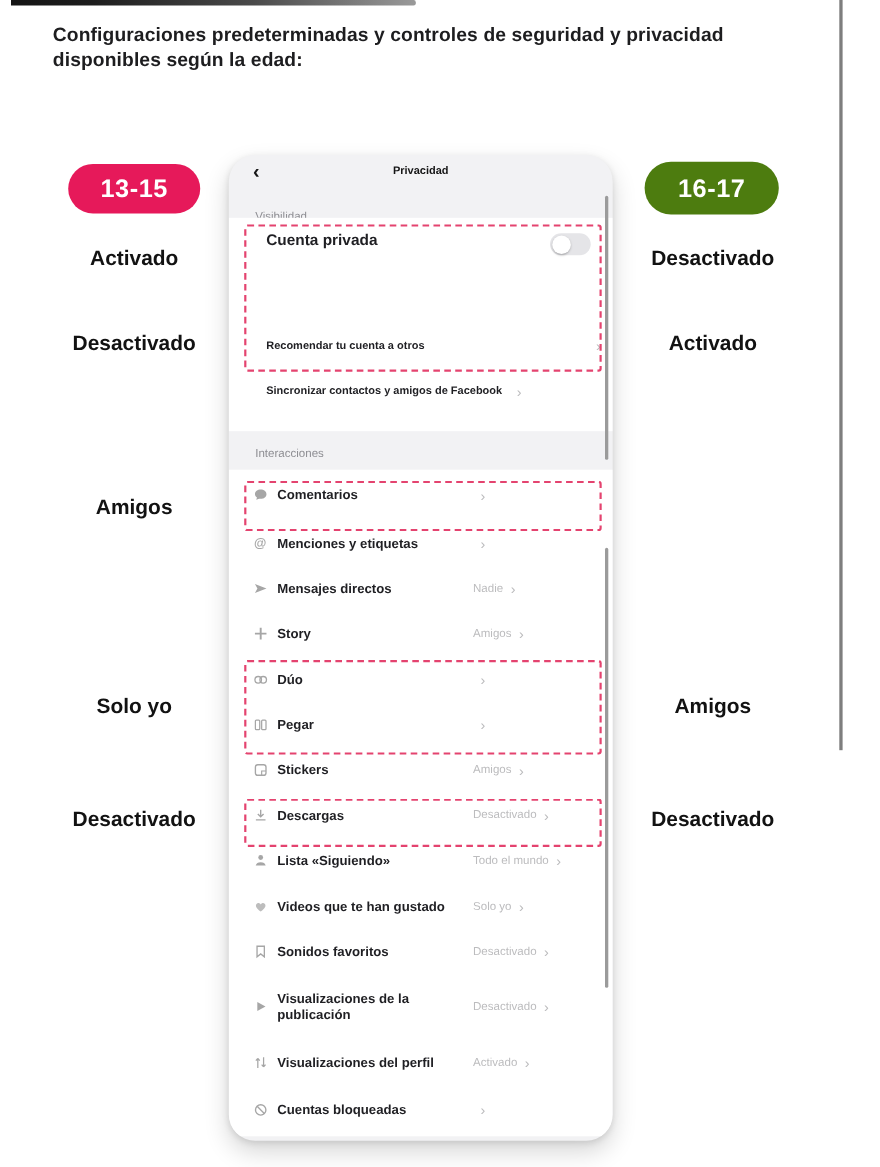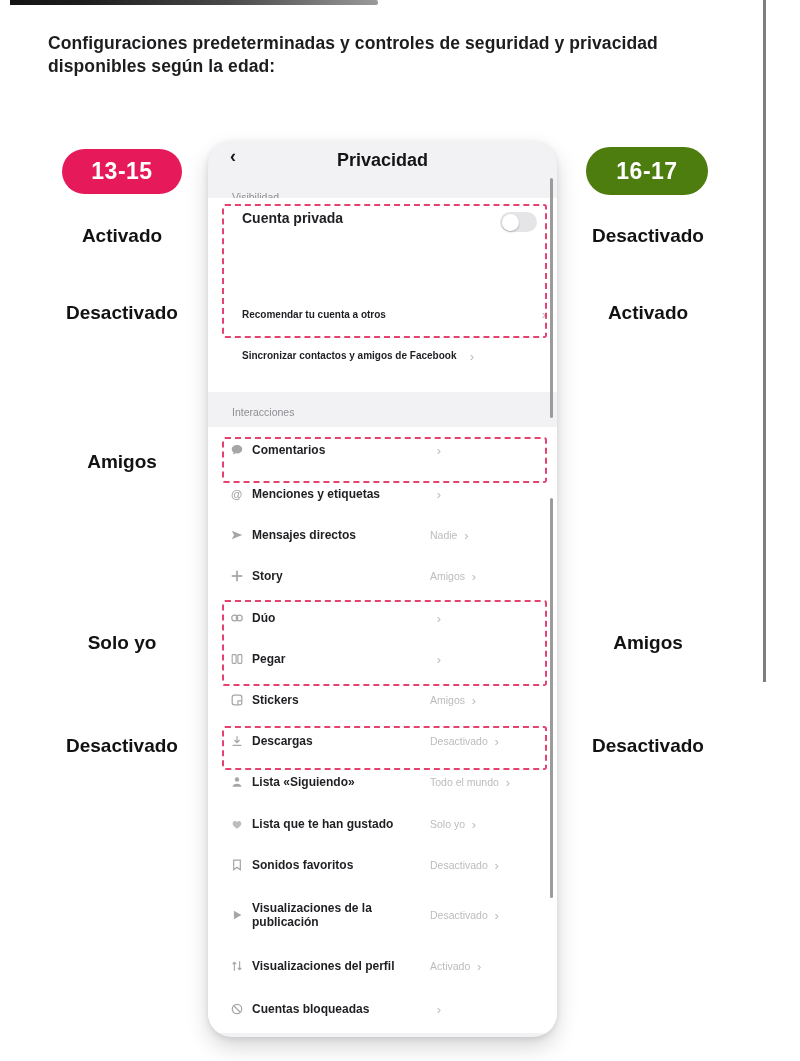--- a/index.html
+++ b/index.html
@@ -5,41 +5,41 @@
   html,body{margin:0;padding:0;background:#fff;}
   body{font-family:"Liberation Sans",sans-serif;-webkit-font-smoothing:antialiased;}
   #canvas{position:relative;width:800px;height:1061px;background:#fff;overflow:hidden;}
 
   
   .top-line{position:absolute;left:10px;top:0;width:368px;height:5px;
     background:linear-gradient(to right,#141414 0%,#1d1d1d 20%,#4a4a4a 60%,#9a9a9a 100%);
     border-radius:0 2px 2px 0;}
   .right-line{position:absolute;left:763px;top:0;width:3px;height:682px;background:#7e7e7e;}
 
-  .heading{position:absolute;left:48px;top:32px;width:680px;
+  .heading{position:absolute;left:48px;top:20px;width:680px;
     font-size:17.5px;font-weight:700;color:#1d1d1f;line-height:1.32;letter-spacing:.1px;}
 
   
   .pill{position:absolute;display:flex;align-items:center;justify-content:center;
     color:#fff;font-weight:700;font-size:23px;border-radius:24px;letter-spacing:.5px;}
   .pill.pink{left:62px;top:149px;width:120px;height:45px;}
   .pill.teal{left:586px;top:147px;width:122px;height:48px;}
   .side-label{position:absolute;width:200px;text-align:center;
     font-size:19px;font-weight:700;color:#121212;}
   .side-left{left:22px;}
   .side-right{left:548px;}
 
   
   .phone{position:absolute;left:208px;top:141px;width:349px;height:896px;
     background:#f2f2f4;border-radius:24px;overflow:hidden;
     box-shadow:0 10px 22px rgba(0,0,0,.16),0 2px 6px rgba(0,0,0,.10);}
   .ph-header{position:absolute;left:0;top:0;width:100%;height:34px;}
   .ph-back{position:absolute;left:22px;top:5px;font-size:18px;font-weight:700;color:#161616;cursor:pointer;}
   .ph-title{position:absolute;left:0;top:9px;width:100%;text-align:center;
-    font-size:18px;font-weight:700;color:#141414;}
+    font-size:10px;font-weight:700;color:#141414;}
   .sec-label{position:absolute;left:24px;font-size:10.5px;color:#8e8e93;}
   .sec1{top:50px;} .sec2{top:265px;text-align:right;}
 
   .card{position:absolute;left:0;width:100%;background:#fff;}
   .card1{top:57px;height:194px;}
   .card2{top:286px;height:606px;display:flex;flex-direction:column;}
 
   
   .cp-label{position:absolute;left:34px;top:12px;font-size:14px;font-weight:700;color:#1f1f23;}
   .toggle{position:absolute;left:292px;top:14px;width:37px;height:20px;border-radius:10px;
@@ -230,21 +230,21 @@
         <span class="rvalue">Todo el mundo</span>
         <span class="chev">›</span>
       </div>
 
       <div class="row" style="height:42px">
         <span class="ricon">
             <svg width="14" height="14" viewBox="0 0 16 16">
               <path d="M8 13.4C3.3 10.2 2.2 7.6 3.6 5.6 5 3.9 7 4.4 8 6.1c1-1.7 3-2.2 4.4-.5 1.4 2 0.3 4.6-4.4 7.8z" fill="#bdbdbd"></path>
             </svg>
           </span>
-        <span class="rlabel">Lista que te han gustado</span>
+        <span class="rlabel">Videos que te han gustado</span>
         <span class="rvalue">Solo yo</span>
         <span class="chev">›</span>
       </div>
 
       <div class="row" style="height:40px">
         <span class="ricon">
             <svg width="14" height="14" viewBox="0 0 16 16">
               <path d="M4.2 2.5h7.6v11L8 10.5l-3.8 3z" fill="none" stroke="#a6a6a6" stroke-width="1.4"></path>
             </svg>
           </span>

